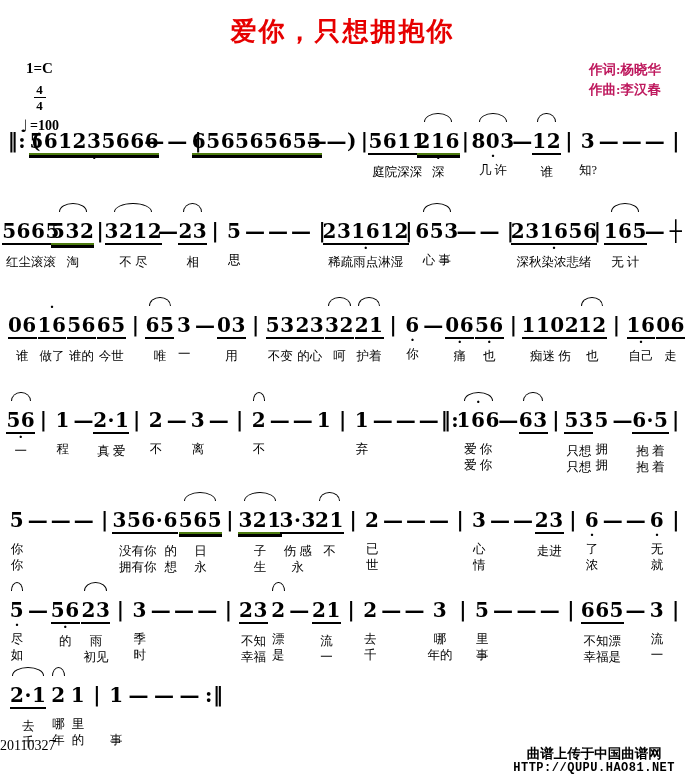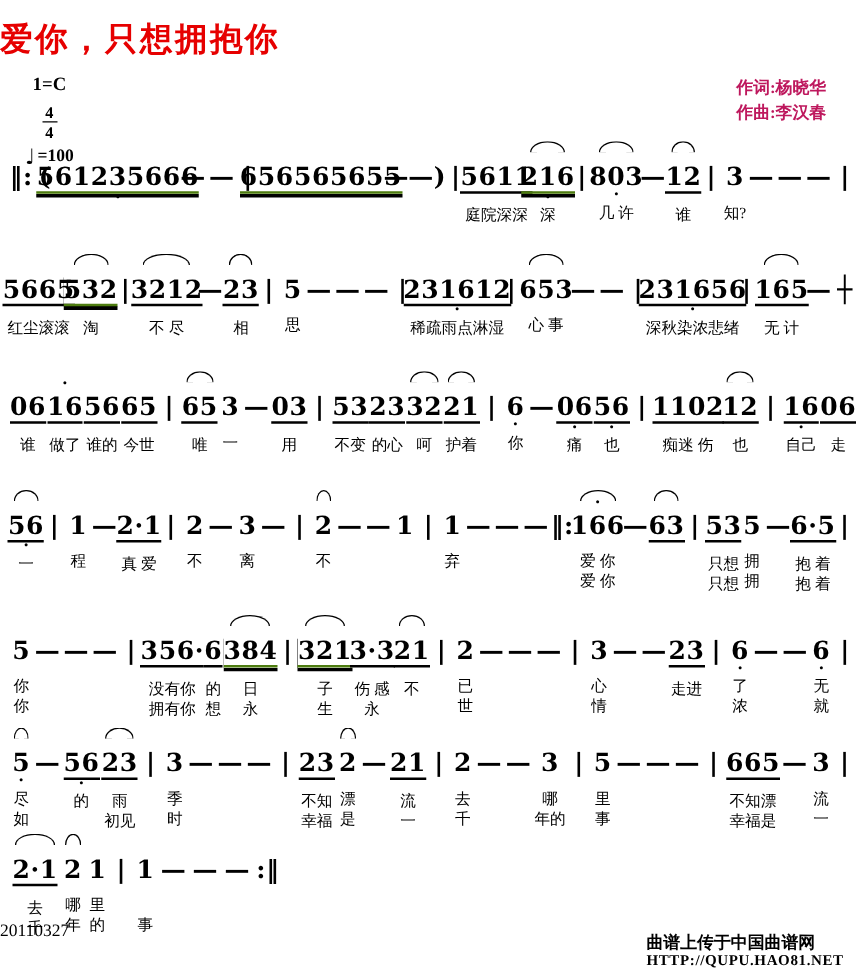--- a/index.html
+++ b/index.html
@@ -1,18 +1,18 @@
 <!DOCTYPE html>
 <html><head>
 <meta charset="utf-8">
 <style>
   html,body{margin:0;padding:0;background:#fff;}
   .page{position:relative;width:685px;height:778px;background:#ffffff;overflow:hidden;
         font-family:"Liberation Serif","DejaVu Serif",serif;color:#000;}
-  .title{position:absolute;top:14px;left:0;width:100%;margin:0;
+  .title{position:absolute;top:14px;left:0;width:100%;text-align:center;margin:0;
          font-size:26px;font-weight:bold;letter-spacing:2px;color:#e60000;}
   .key-block{position:absolute;left:20px;top:60px;font-size:15px;font-weight:bold;}
   .key-line{display:flex;align-items:center;gap:6px;flex-direction:column;}
   .frac{display:inline-flex;flex-direction:column;align-items:center;font-size:13px;line-height:13px;}
   .frac .fb{width:12px;border-top:1.5px solid #000;margin:1px 0;}
   .tempo{margin-top:4px;font-size:14px;display:flex;align-items:center;gap:2px;}
   .qnote{font-family:"DejaVu Sans",sans-serif;font-size:17px;}
   .credits{position:absolute;right:24px;top:60px;text-align:left;font-size:13.5px;
            line-height:20px;color:#e60000;font-weight:bold;}
   #score{position:absolute;left:0;top:0;width:100%;height:100%;}
@@ -24,23 +24,23 @@
   .arc{position:absolute;left:5%;right:5%;top:1px;height:8px;border:1.6px solid #000;border-bottom:none;
        border-radius:50% 50% 0 0 / 100% 100% 0 0;}
   .hi-slot{height:8px;line-height:5px;font-size:15px;font-weight:bold;}
   .n{font-size:20px;font-weight:bold;line-height:24px;letter-spacing:0.5px;white-space:nowrap;
      font-family:"DejaVu Serif","Liberation Serif",serif;}
   .u1{border-bottom:2px solid #000;}
   .u2{border-bottom:2px solid #4d7c0f;box-shadow:0 3px 0 0 #000;}
   .lo-slot{height:9px;line-height:7px;font-size:15px;font-weight:bold;}
   .ly{height:16px;line-height:16px;font-size:12.5px;white-space:nowrap;text-align:center;}
   .footer-date{position:absolute;left:0;top:738px;width:100%;text-align:left;font-size:14px;}
-  .site-credit{position:absolute;right:10px;top:746px;text-align:left;font-weight:bold;}
+  .site-credit{position:absolute;right:10px;top:746px;text-align:center;font-weight:bold;}
   .site-name{font-size:13.5px;line-height:15px;}
-  .site-url{font-size:12px;line-height:14px;font-family:Liberation Serif, serif;letter-spacing:0.5px;}
+  .site-url{font-size:12px;line-height:14px;font-family:Liberation Mono, monospace;letter-spacing:0.5px;}
 </style>
 </head>
 <body>
 
 <div class="page">
 
   <h1 class="title" style="color: rgb(230, 0, 0);">爱你，只想拥抱你</h1>
 
   <div class="key-block">
     <div class="key-line">
@@ -958,21 +958,21 @@
           <span class="n u1">6</span>
           <span class="slot lo-slot"></span>
           <span class="ly">的</span>
           <span class="ly">想</span>
         </span>
         <span class="tok">
           <span class="slot arc-slot">
             <span class="arc"></span>
           </span>
           <span class="slot hi-slot"></span>
-          <span class="n u2">384</span>
+          <span class="n u2">565</span>
           <span class="slot lo-slot"></span>
           <span class="ly">日</span>
           <span class="ly">永</span>
         </span>
         <span class="tok">
           <span class="slot arc-slot"></span>
           <span class="slot hi-slot"></span>
           <span class="n">|</span>
           <span class="slot lo-slot"></span>
           <span class="ly"></span>

